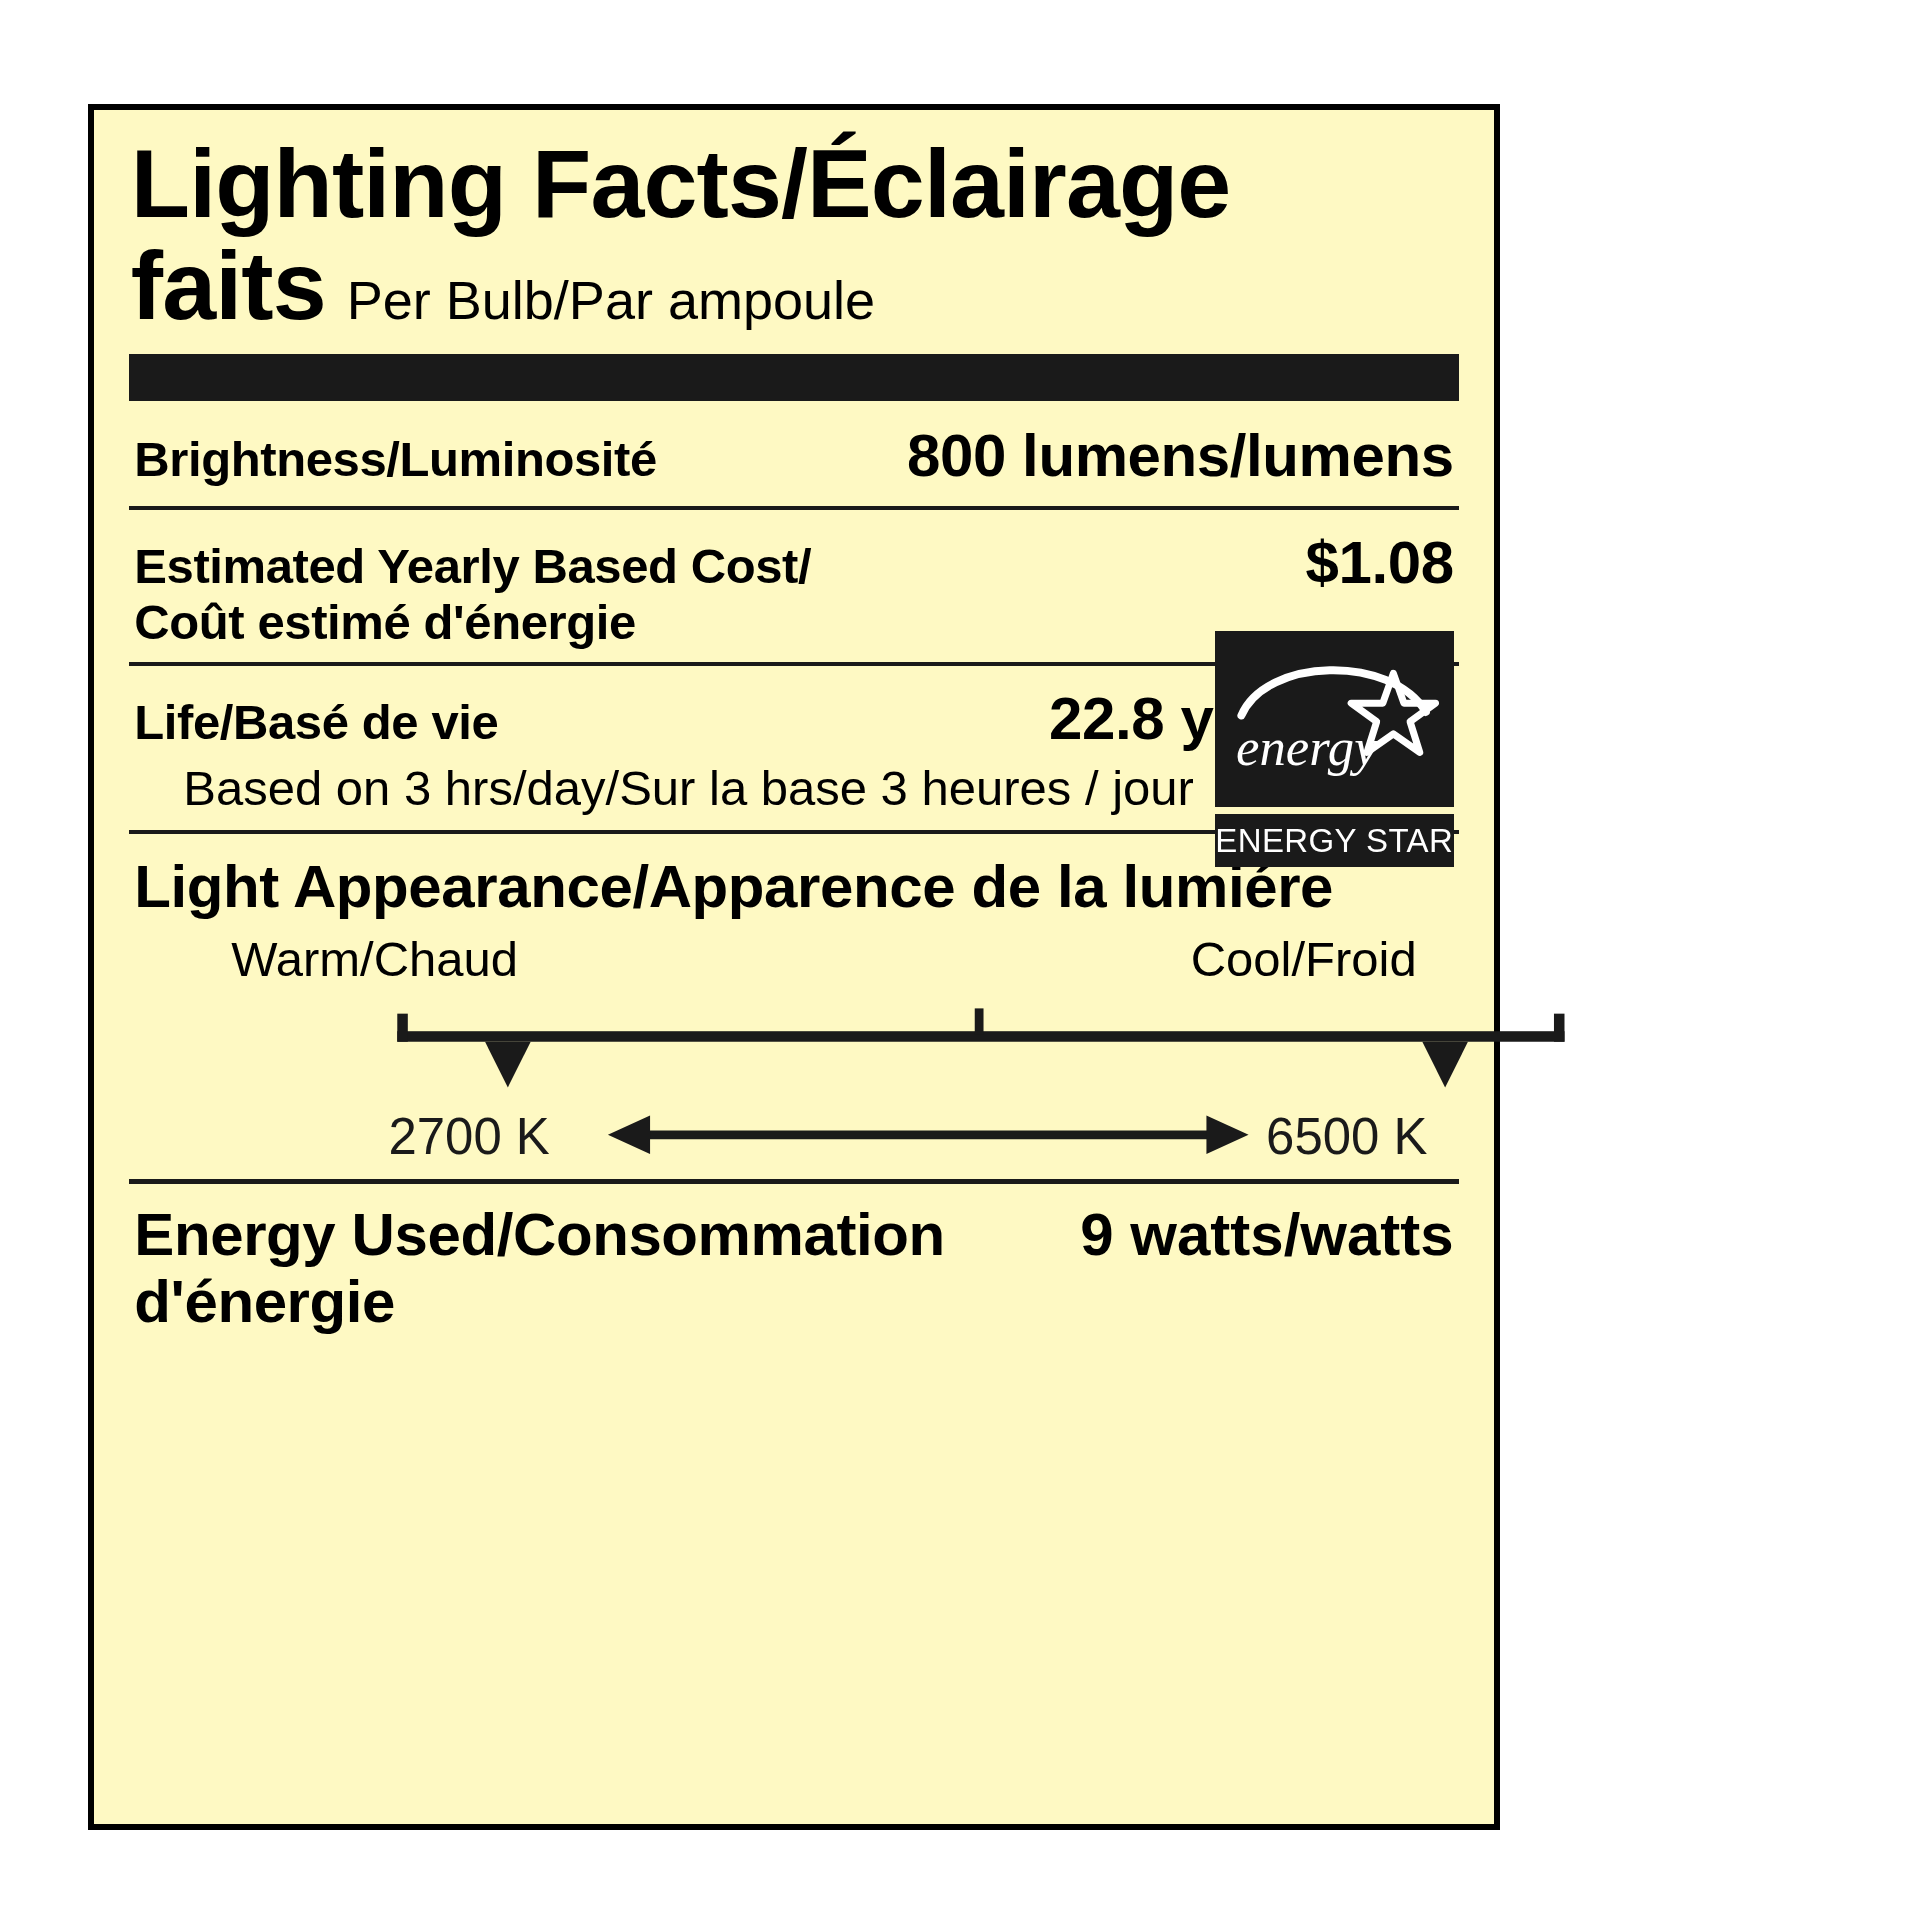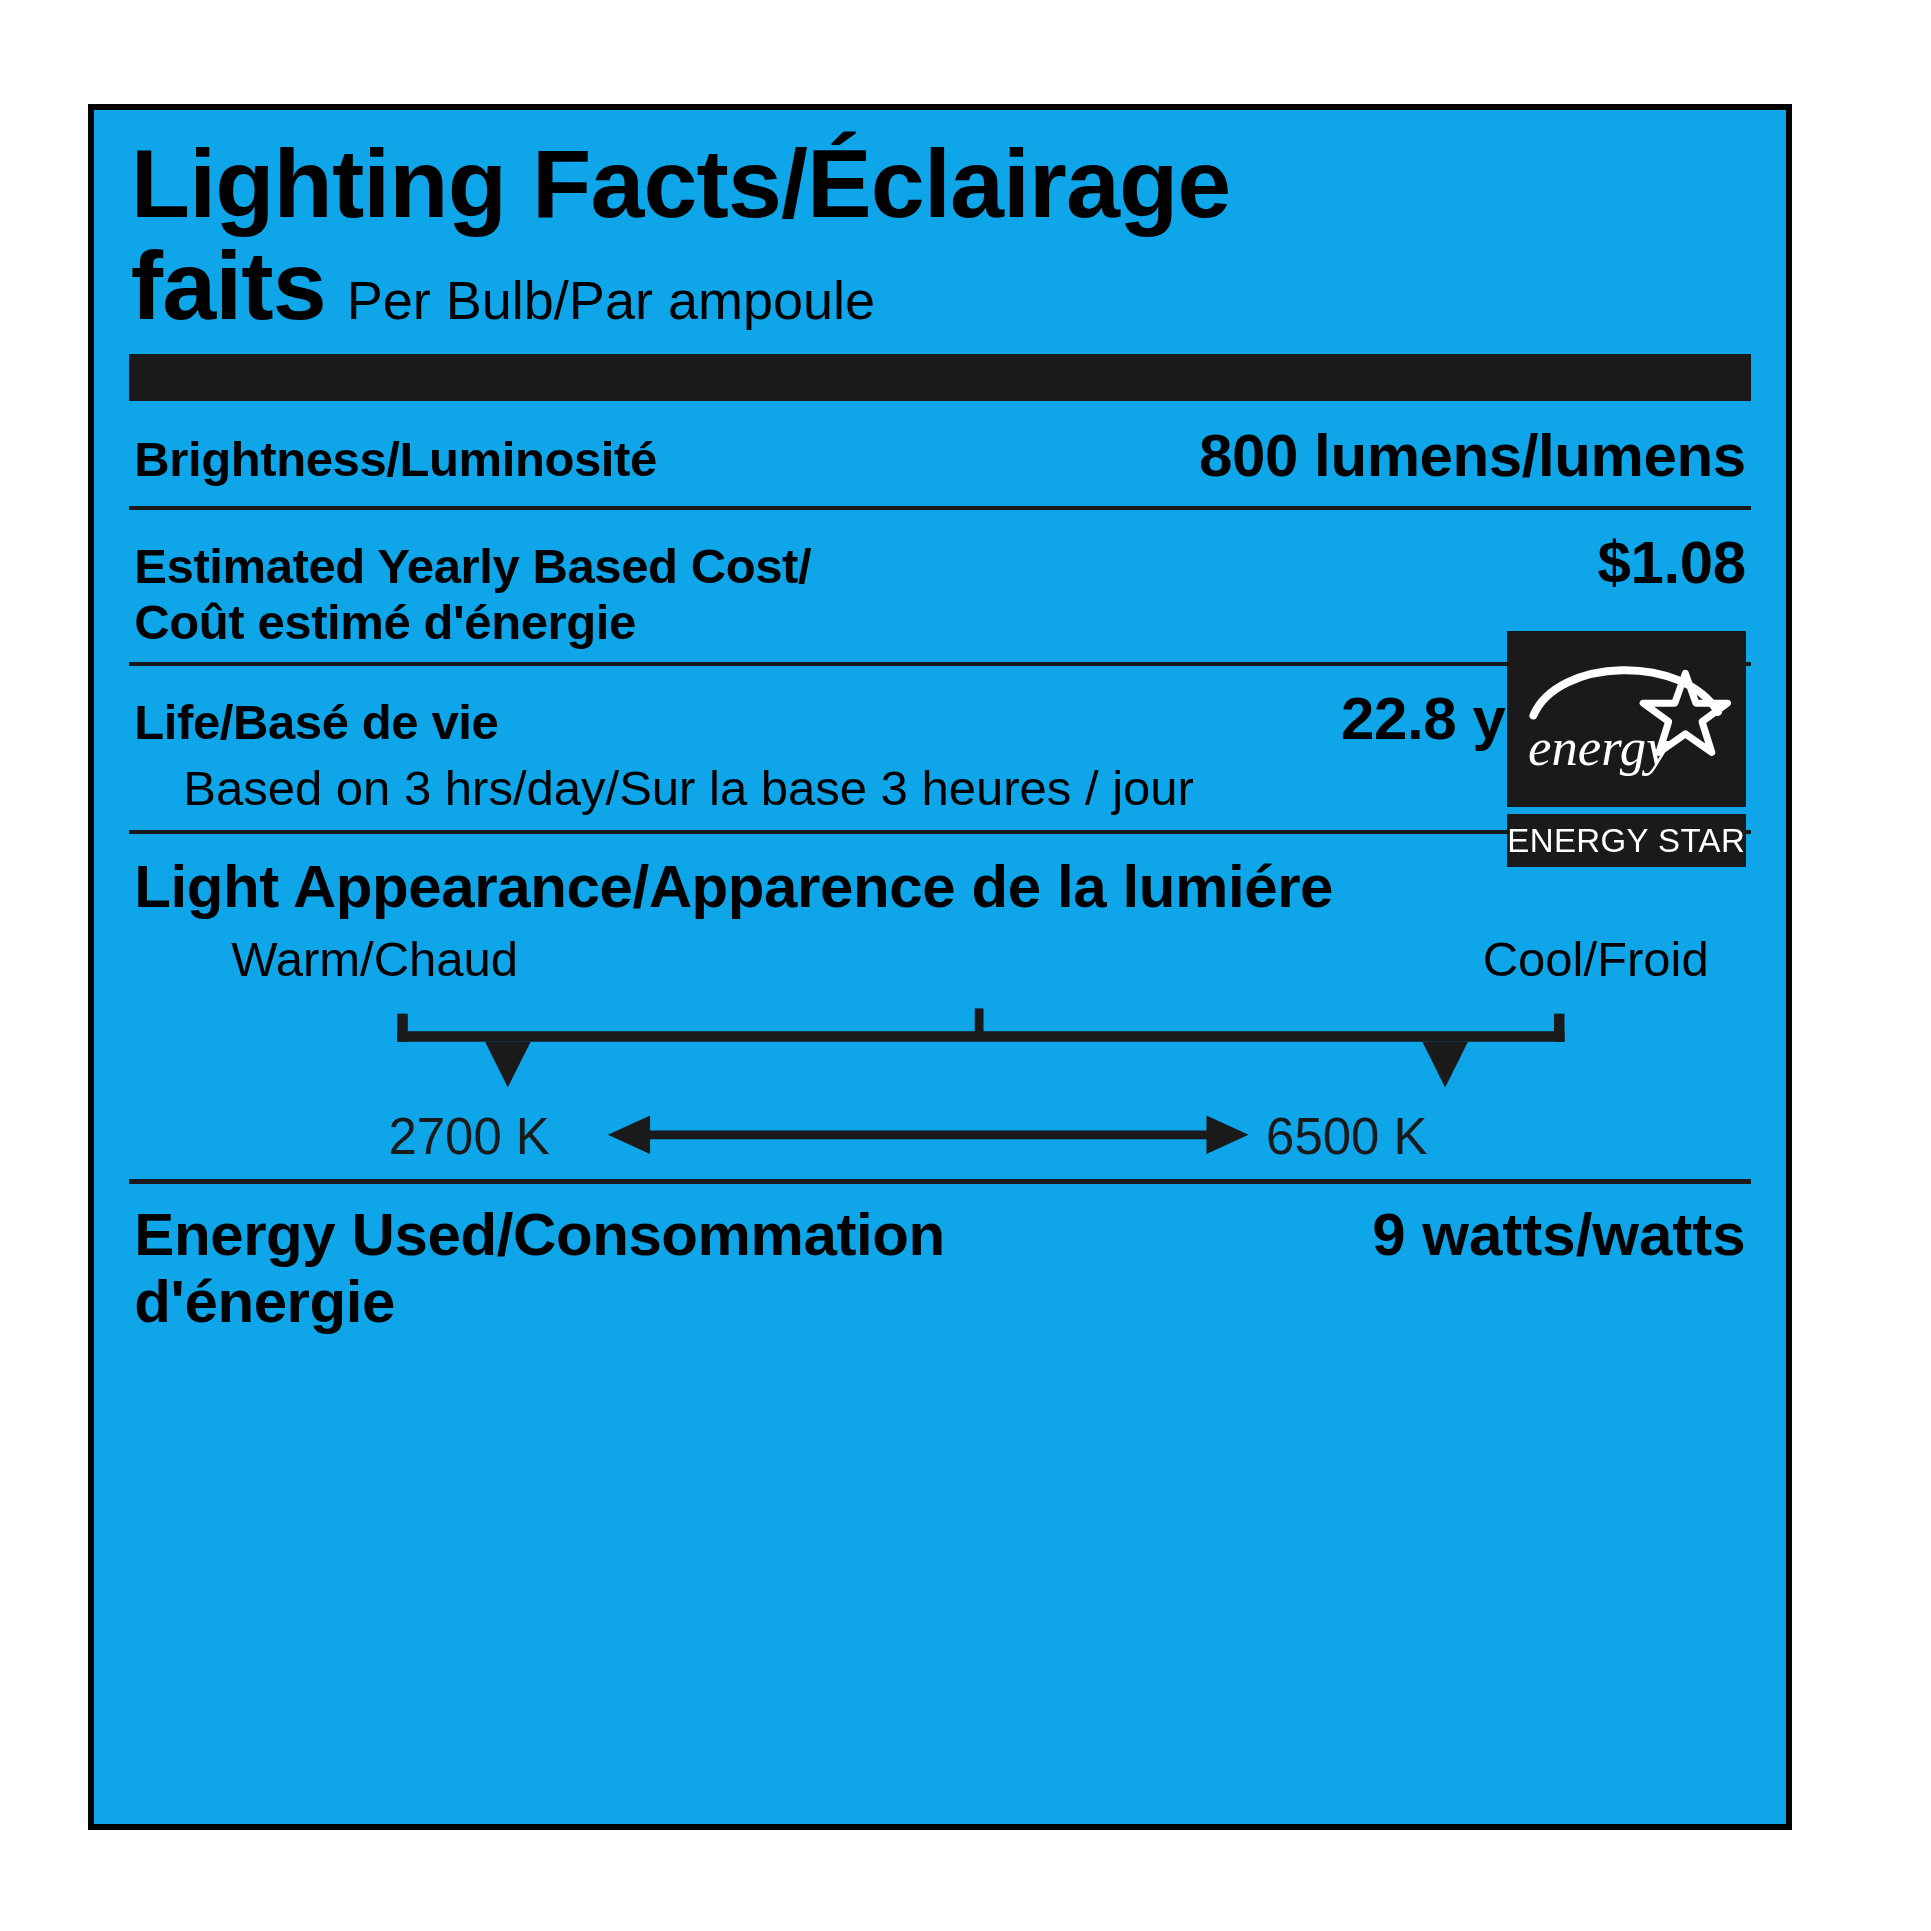--- a/index.html
+++ b/index.html
@@ -12,25 +12,25 @@
     height: 1931px;
     font-family: "Liberation Sans", sans-serif;
     color: #000000;
     -webkit-font-smoothing: antialiased;
   }
 
   .label-wrap {
     position: absolute;
     left: 88px;
     top: 104px;
-    width: 1704px;
+    width: 1412px;
     height: 1726px;
     border: 6.1px solid #000000;
     box-sizing: border-box;
-    background: #0ea5e9;
+    background: #fef9c3;
   }
 
   .inner {
     position: absolute;
     left: 35px;
     right: 35px;
     top: 24.6px;
     bottom: 21px;
   }
 

